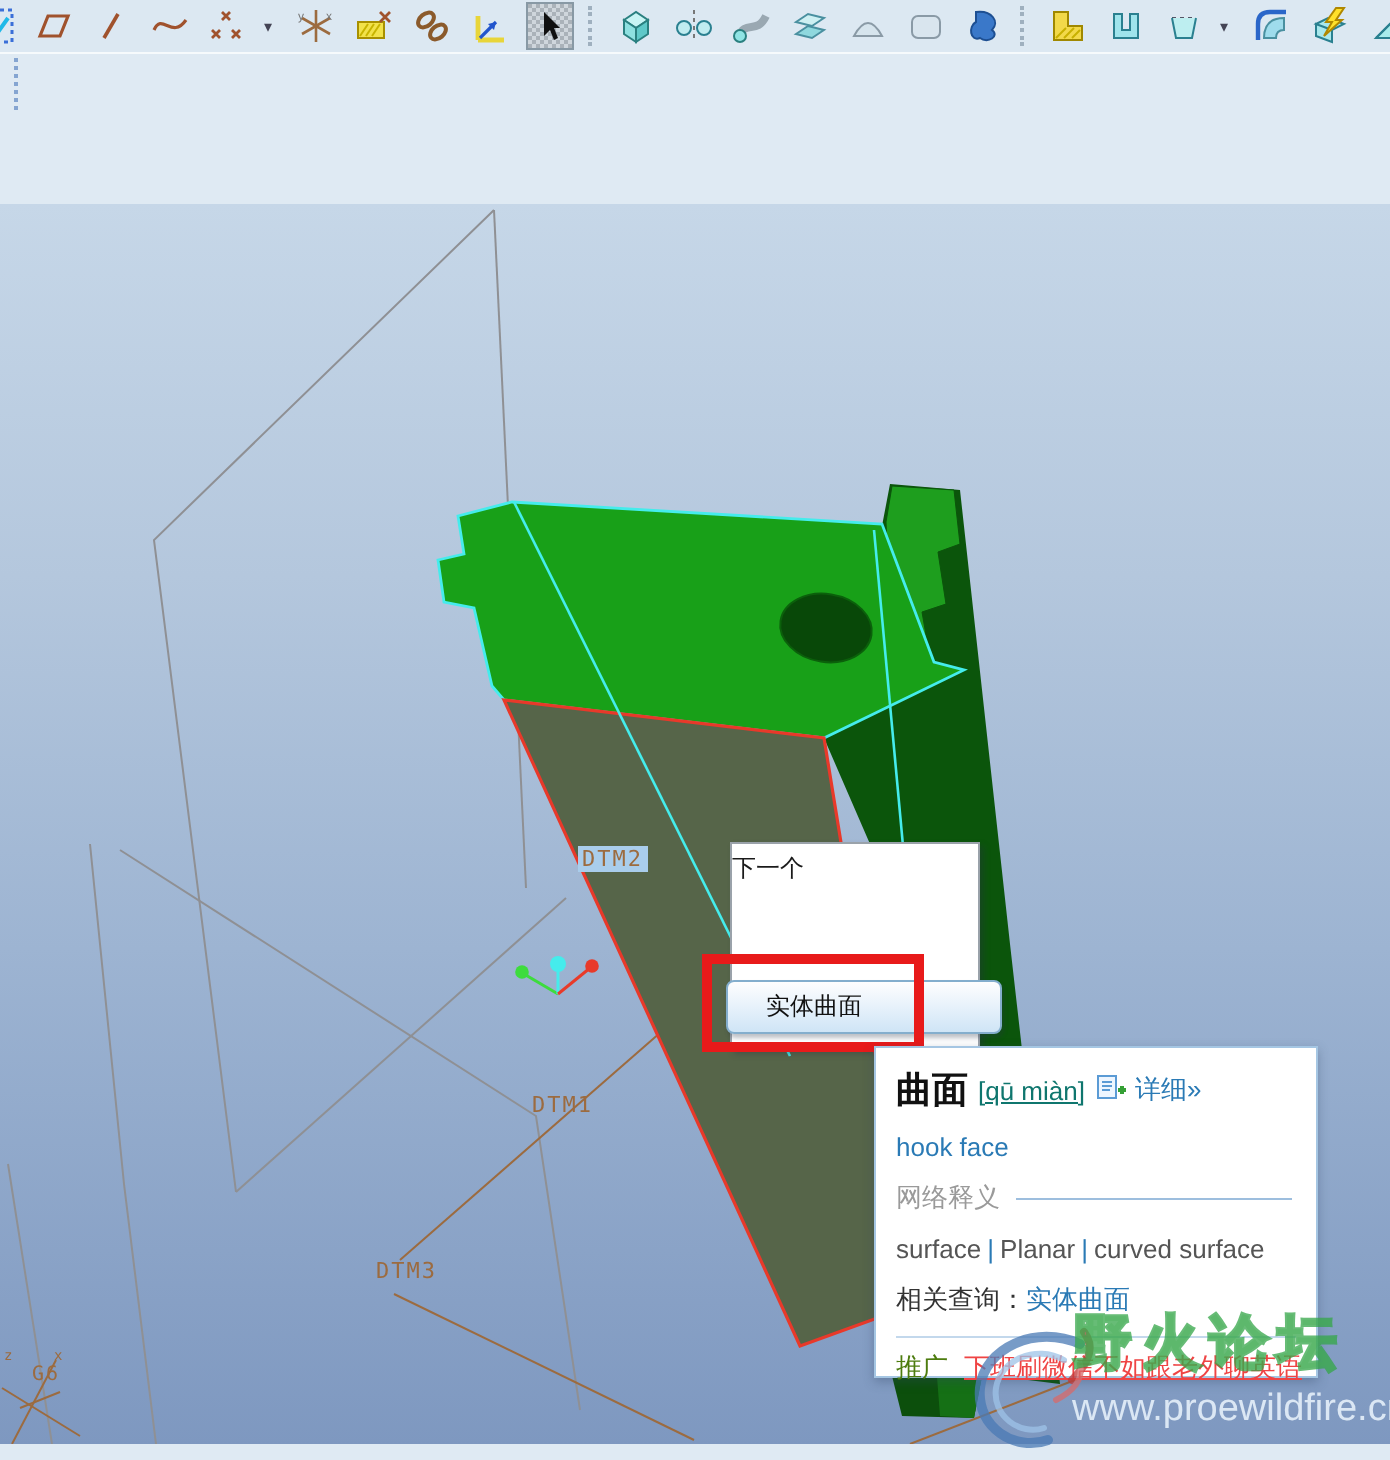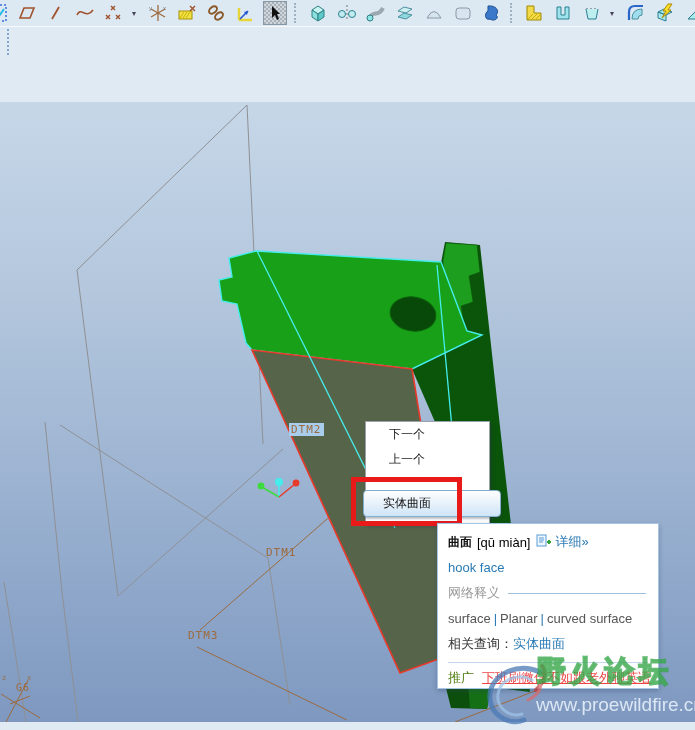--- a/index.html
+++ b/index.html
@@ -37,21 +37,21 @@
     font-size:11px;letter-spacing:1px;color:#9c6b3f;white-space:nowrap;
   }
   .cad-label.hl{background:#a9cdec;padding:0 2px;}
   
   .ctx-menu{
     position:absolute;left:365px;top:421px;width:123px;height:102px;
     background:#ffffff;border:1px solid #9aa2aa;
     box-shadow:2px 2px 3px rgba(40,50,70,.35);
     font-size:12px;color:#1a1a1a;
   }
-  .ctx-item{height:25px;line-height:25px;padding-left:23px;white-space:nowrap;}
+  .ctx-item{height:25px;line-height:25px;white-space:nowrap;}
   
   .ctx-tooltip{
     position:absolute;left:363px;top:490px;width:117px;height:25px;
     border:1px solid #84aecd;border-radius:4px;
     background:linear-gradient(180deg,#fefefe,#e2effa 60%,#cfe5f6);
     font-size:12px;color:#111;line-height:25px;padding-left:19px;
     box-shadow:1px 2px 2px rgba(40,50,70,.3);
   }
   
   .red-rect{
@@ -59,22 +59,22 @@
     border:5px solid #e81a1a;background:transparent;
   }
   
   .dict{
     position:absolute;left:437px;top:523px;width:222px;height:166px;
     background:#ffffff;border:1px solid #a5c6e3;
     box-shadow:0 2px 5px rgba(50,70,100,.35);
     font-size:13px;color:#444;padding:9px 0 0 10px;box-sizing:border-box;
   }
   .dict-row{margin-bottom:9px;display:flex;align-items:center;white-space:nowrap;}
-  .dict-head{font-weight:bold;color:#111;font-size:12px;}
-  .dict-pinyin{color:#000000;margin-left:5px;}
+  .dict-head{font-weight:bold;color:#111;font-size:18px;}
+  .dict-pinyin{color:#0f766e;margin-left:5px;text-decoration:underline;}
   .dict-link{color:#2a7ab5;text-decoration:none;}
   .dict-section{color:#9a9a9a;}
   .dict-line{flex:1;border-top:1px solid #9dbede;margin:0 12px 0 8px;}
   .dict-defs{color:#555;}
   .dict-defs .pipe{color:#2a7ab5;padding:0 3px;}
   .dict-hr{border:0;border-top:1px solid #c3d8ec;margin:2px 10px 6px 0;}
   .dict-promo-label{color:#4d7c0f;margin-right:8px;}
   .dict-promo-link{color:#ef4444;}
   
   .watermark{position:absolute;pointer-events:none;z-index:60;}
@@ -307,21 +307,20 @@
   <div class="cad-label hl" style="left:289px;top:321px">DTM2</div>
   <div class="cad-label" style="left:266px;top:444px">DTM1</div>
   <div class="cad-label" style="left:188px;top:527px">DTM3</div>
   <div class="cad-label" style="left:16px;top:580px;font-size:10px">G6</div>
   <div class="cad-label" style="left:27px;top:572px;font-size:7px">x</div>
   <div class="cad-label" style="left:2px;top:572px;font-size:7px">z</div>
 </div>
 
 <div class="ctx-menu">
   <div class="ctx-item">下一个</div>
-  <div class="ctx-item">上一个</div>
 </div>
 
 <div class="ctx-tooltip">实体曲面</div>
 
 <div class="red-rect"></div>
 
 <div class="dict">
   <div class="dict-row">
     <span class="dict-head">曲面</span>
     <span class="dict-pinyin">[qū miàn]</span>

